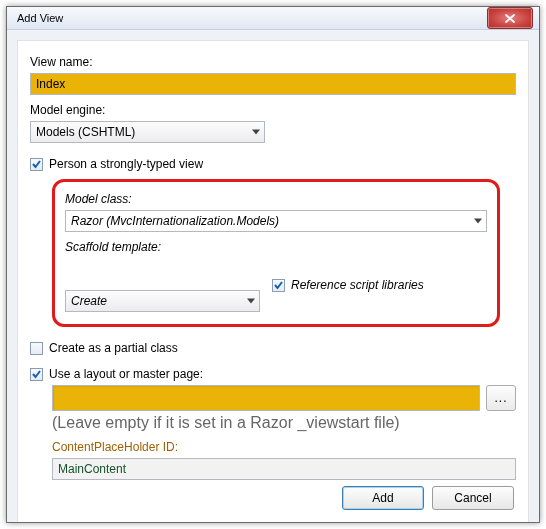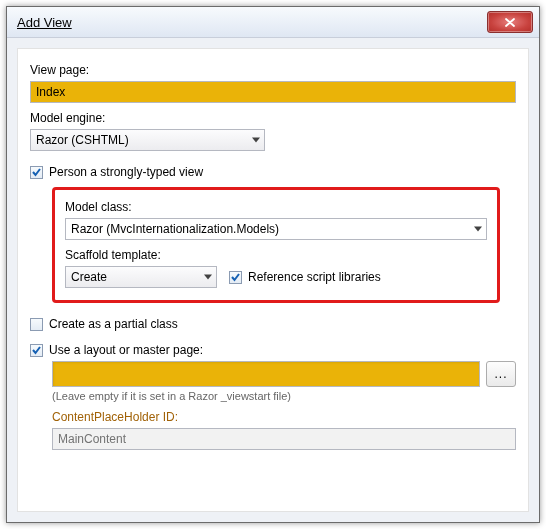--- a/index.html
+++ b/index.html
@@ -34,23 +34,22 @@
   .titlebar {
     height: 30px;
     background: linear-gradient(#f7fafd, #dfe7f3);
     border-bottom: 1px solid #c8ceda;
     display: flex;
     align-items: center;
     padding: 0 6px 0 10px;
   }
   .titlebar .title {
     flex: 1;
-    font-size: 13px;
+    font-size: 11px;
     color: #000;
-    text-decoration: underline;
   }
   .close-btn {
     width: 44px;
     height: 20px;
     border: 1px solid #8a2f2f;
     border-radius: 3px;
     background: radial-gradient(ellipse at center, #e77d7d 0%, #c8423e 60%, #b22e2a 100%);
     color: #fff;
     display: flex;
     align-items: center;
@@ -77,21 +76,21 @@
     width: 100%;
     height: 22px;
     box-sizing: border-box;
     border: 1px solid #b5b8c1;
     background: #eab308;
     font: inherit;
     padding: 2px 5px;
   }
   .text-input.disabled {
     background: #f2f2f2;
-    color: #737373;
+    color: #14532d;
   }
   .dropdown {
     position: relative;
     display: flex;
     align-items: center;
     background: linear-gradient(#fcfcfd, #ececef);
     padding-right: 20px;
   }
   .dropdown .chev {
     position: absolute;
@@ -122,33 +121,34 @@
     align-items: center;
     justify-content: center;
     margin-right: 6px;
   }
   .checkbox.checked svg { display:block; }
   .checkbox svg { display:none; }
   .chk-label {}
 
   .highlight-box {
     border: 3px solid #e11b1b;
-    border-radius: 4px;
+    border-radius: 12px;
     padding: 8px 10px 12px 10px;
     margin: 4px 0 6px 22px;
     width: 448px;
     box-sizing: border-box;
+    font-style: italic;
   }
   .highlight-row2 {
     display: flex;
     align-items: center;
     gap: 12px;
     margin-top: 4px;
   }
-  .highlight-row2 .dropdown { width: 152px; }
+  .highlight-row2 .dropdown { width: 195px; margin-top: 32px; }
 
   .indent { margin-left: 22px; }
 
   .layout-row {
     display: flex;
     align-items: stretch;
     gap: 6px;
   }
   .layout-row .text-input {
     flex: 1;
@@ -161,21 +161,21 @@
     box-sizing: border-box;
     border: 1px solid #acacac;
     background: linear-gradient(#fdfdfd,#eaeaea);
     border-radius: 3px;
     display: flex;
     align-items: center;
     justify-content: center;
     letter-spacing: 1px;
   }
   .hint {
-    font-size: 11px;
+    font-size: 16px;
     color: #666;
     margin: 3px 0 8px 0;
   }
 
   .footer {
     display: flex;
     justify-content: flex-end;
     gap: 8px;
     padding: 6px 2px 2px 2px;
     margin-top: auto;
@@ -214,27 +214,27 @@
       <div class="title">Add View</div>
       <div class="close-btn">
         <svg width="10" height="9" viewBox="0 0 10 9">
           <path d="M1 1 L9 8 M9 1 L1 8" stroke="#fff" stroke-width="1.8" stroke-linecap="round"></path>
         </svg>
       </div>
     </div>
 
     <div class="content">
 
-      <div class="lbl">View page:</div>
+      <div class="lbl">View name:</div>
       <input class="text-input" value="Index" style="">
 
       <div class="lbl" style="margin-top:8px">Model engine:</div>
       <div class="row small-width">
         <div class="dropdown" style="width:235px">
-          <span>Razor (CSHTML)</span>
+          <span>Models (CSHTML)</span>
           <span class="chev"></span>
         </div>
       </div>
 
       <div class="chk-row" style="margin-top:14px">
         <div class="checkbox checked">
           <svg width="11" height="11" viewBox="0 0 11 11">
               <path d="M2 5 L4.5 8 L9 2" stroke="#1560b3" stroke-width="2" fill="none"></path>
             </svg>
         </div>
@@ -287,16 +287,24 @@
           <div class="browse-btn">
             <span>...</span>
           </div>
         </div>
         <div class="hint">(Leave empty if it is set in a Razor _viewstart file)</div>
 
         <div class="lbl disabled">ContentPlaceHolder ID:</div>
         <input class="text-input disabled" disabled="" value="MainContent" style="">
       </div>
 
+      <div class="footer">
+        <div class="btn default">
+          <span>Add</span>
+        </div>
+        <div class="btn">
+          <span>Cancel</span>
+        </div>
+      </div>
 
     </div>
   </div>
 </div>
 
 </body></html>

